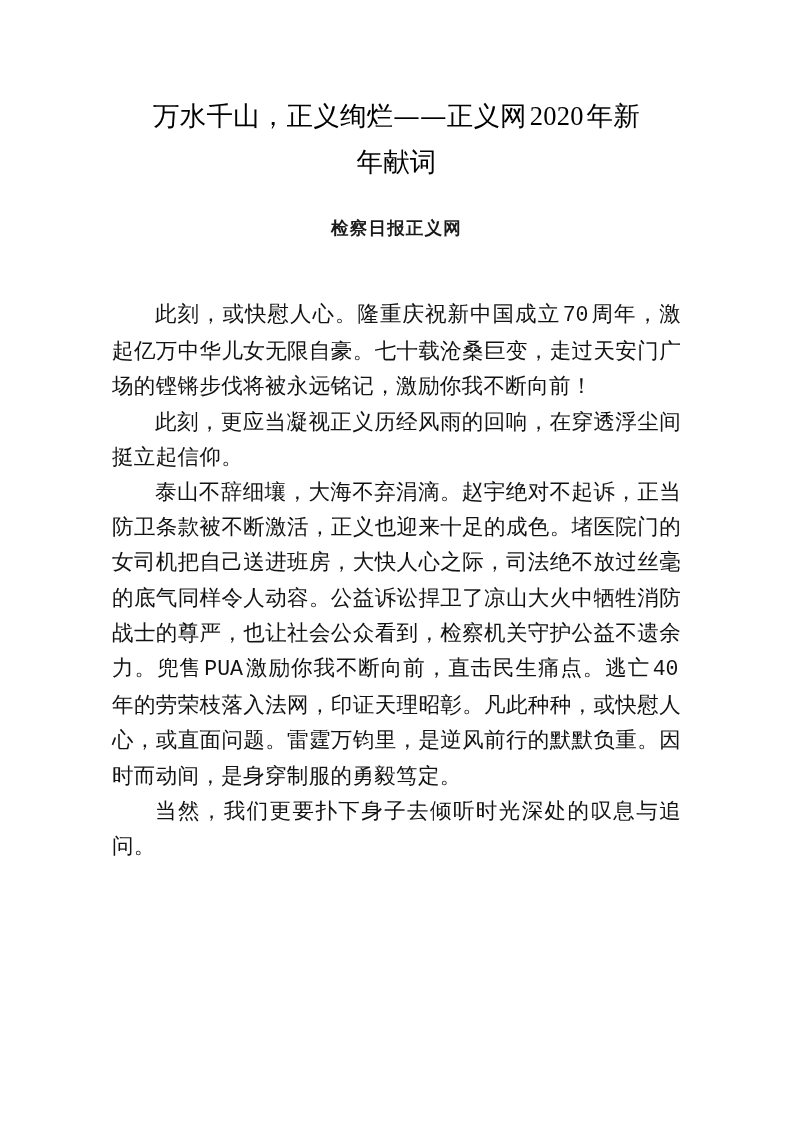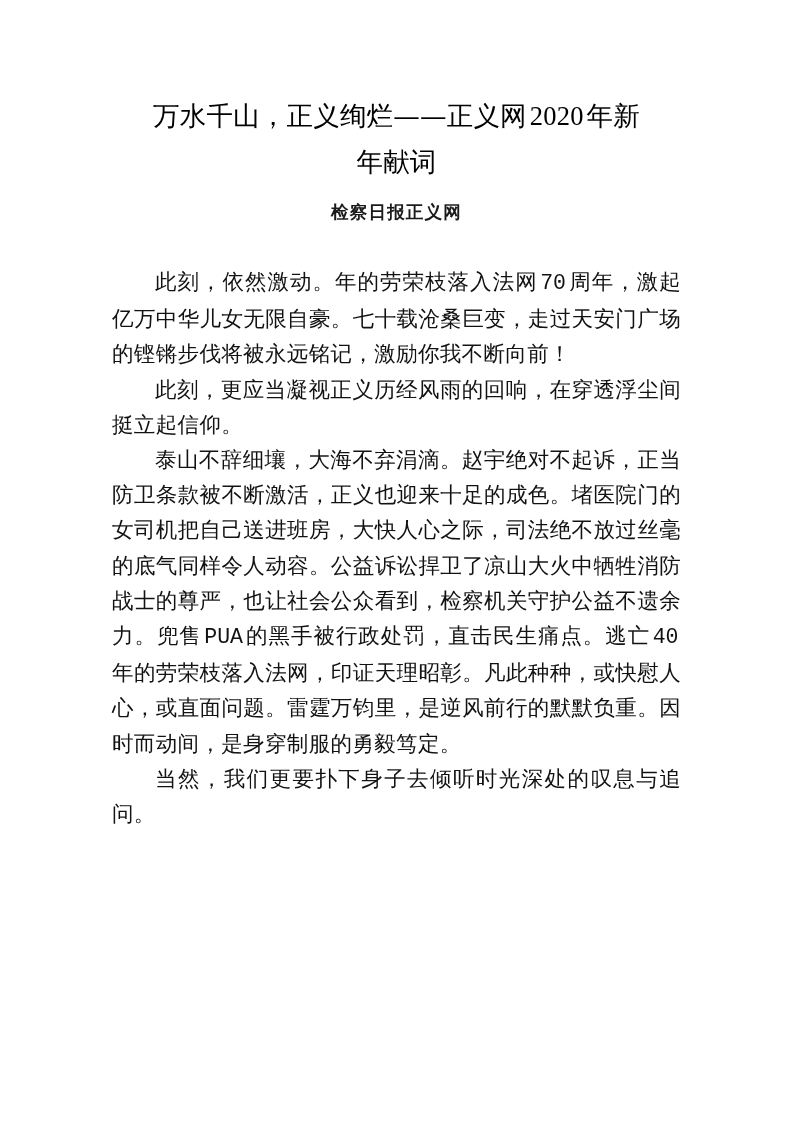--- a/index.html
+++ b/index.html
@@ -41,21 +41,21 @@
   }
 
   
   .doc-subtitle {
     font-family: "DejaVu Serif", "Liberation Serif", serif;
     font-size: 17.5px;
     line-height: 28px;
     font-weight: 600;
     color: #1a1a1a;
     text-align: center;
-    margin: 0;
+    margin: 16px;
     padding-top: 14px;
     letter-spacing: 1.2px;
   }
 
   
   .body-block {
     padding-top: 38px;
   }
 
   .para {
@@ -91,24 +91,24 @@
 <div class="page">
   <div class="content">
 
     <h1 class="doc-title"><span><span>万水千山，正义绚烂——正义网</span><span class="title-lat">2020</span><span>年新</span></span><br><span>年献词</span></h1>
 
     <div class="doc-subtitle">检察日报正义网</div>
 
     <div class="body-block">
 
 
-      <p class="para"><span>此刻，依然激动。年的劳荣枝落入法网</span><span class="lat">70</span><span>周年，激起亿万中华儿女无限自豪。七十载沧桑巨变，走过天安门广场的铿锵步伐将被永远铭记，激励你我不断向前！</span></p>
+      <p class="para"><span>此刻，或快慰人心。隆重庆祝新中国成立</span><span class="lat">70</span><span>周年，激起亿万中华儿女无限自豪。七十载沧桑巨变，走过天安门广场的铿锵步伐将被永远铭记，激励你我不断向前！</span></p>
 
 
       <p class="para">此刻，更应当凝视正义历经风雨的回响，在穿透浮尘间挺立起信仰。</p>
 
-      <p class="para"><span>泰山不辞细壤，大海不弃涓滴。赵宇绝对不起诉，正当防卫条款被不断激活，正义也迎来十足的成色。堵医院门的女司机把自己送进班房，大快人心之际，司法绝不放过丝毫的底气同样令人动容。公益诉讼捍卫了凉山大火中牺牲消防战士的尊严，也让社会公众看到，检察机关守护公益不遗余力。兜售</span><span class="lat">PUA</span><span>的黑手被行政处罚，直击民生痛点。逃亡</span><span class="lat">40</span><span>年的劳荣枝落入法网，印证天理昭彰。凡此种种，或快慰人心，或直面问题。雷霆万钧里，是逆风前行的默默负重。因时而动间，是身穿制服的勇毅笃定。</span></p>
+      <p class="para"><span>泰山不辞细壤，大海不弃涓滴。赵宇绝对不起诉，正当防卫条款被不断激活，正义也迎来十足的成色。堵医院门的女司机把自己送进班房，大快人心之际，司法绝不放过丝毫的底气同样令人动容。公益诉讼捍卫了凉山大火中牺牲消防战士的尊严，也让社会公众看到，检察机关守护公益不遗余力。兜售</span><span class="lat">PUA</span><span>激励你我不断向前，直击民生痛点。逃亡</span><span class="lat">40</span><span>年的劳荣枝落入法网，印证天理昭彰。凡此种种，或快慰人心，或直面问题。雷霆万钧里，是逆风前行的默默负重。因时而动间，是身穿制服的勇毅笃定。</span></p>
 
       <p class="para">当然，我们更要扑下身子去倾听时光深处的叹息与追问。</p>
 
     </div>
   </div>
 </div>
 
 </body></html>

